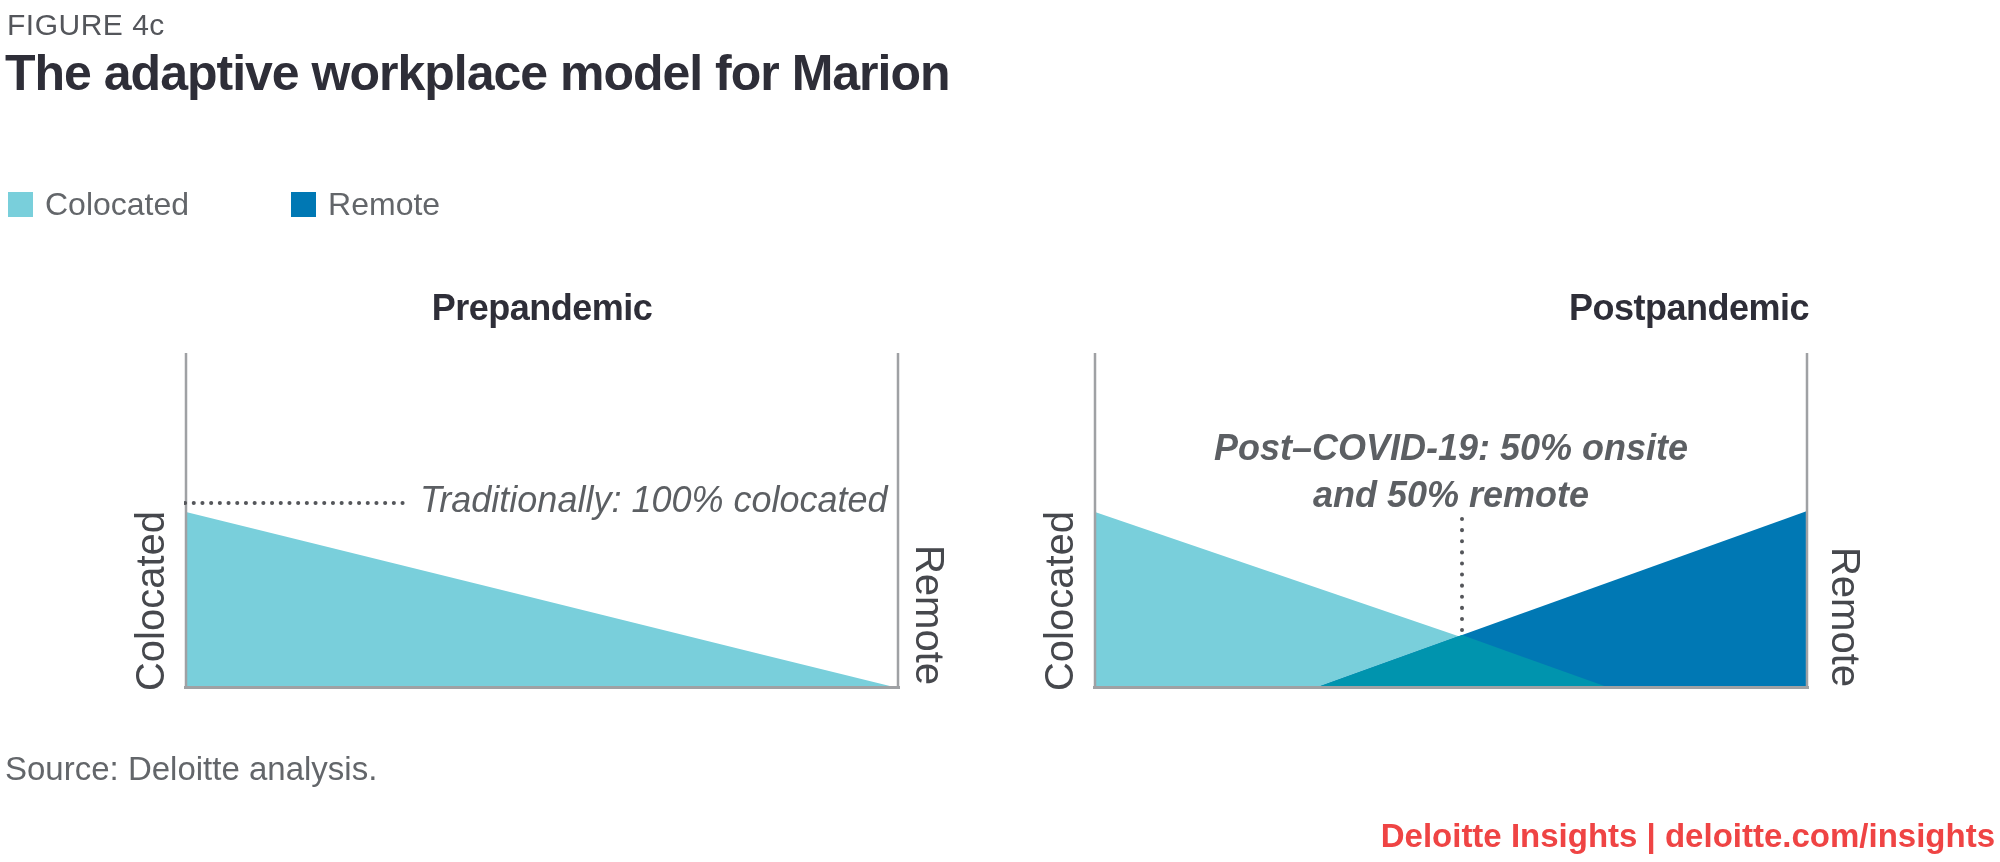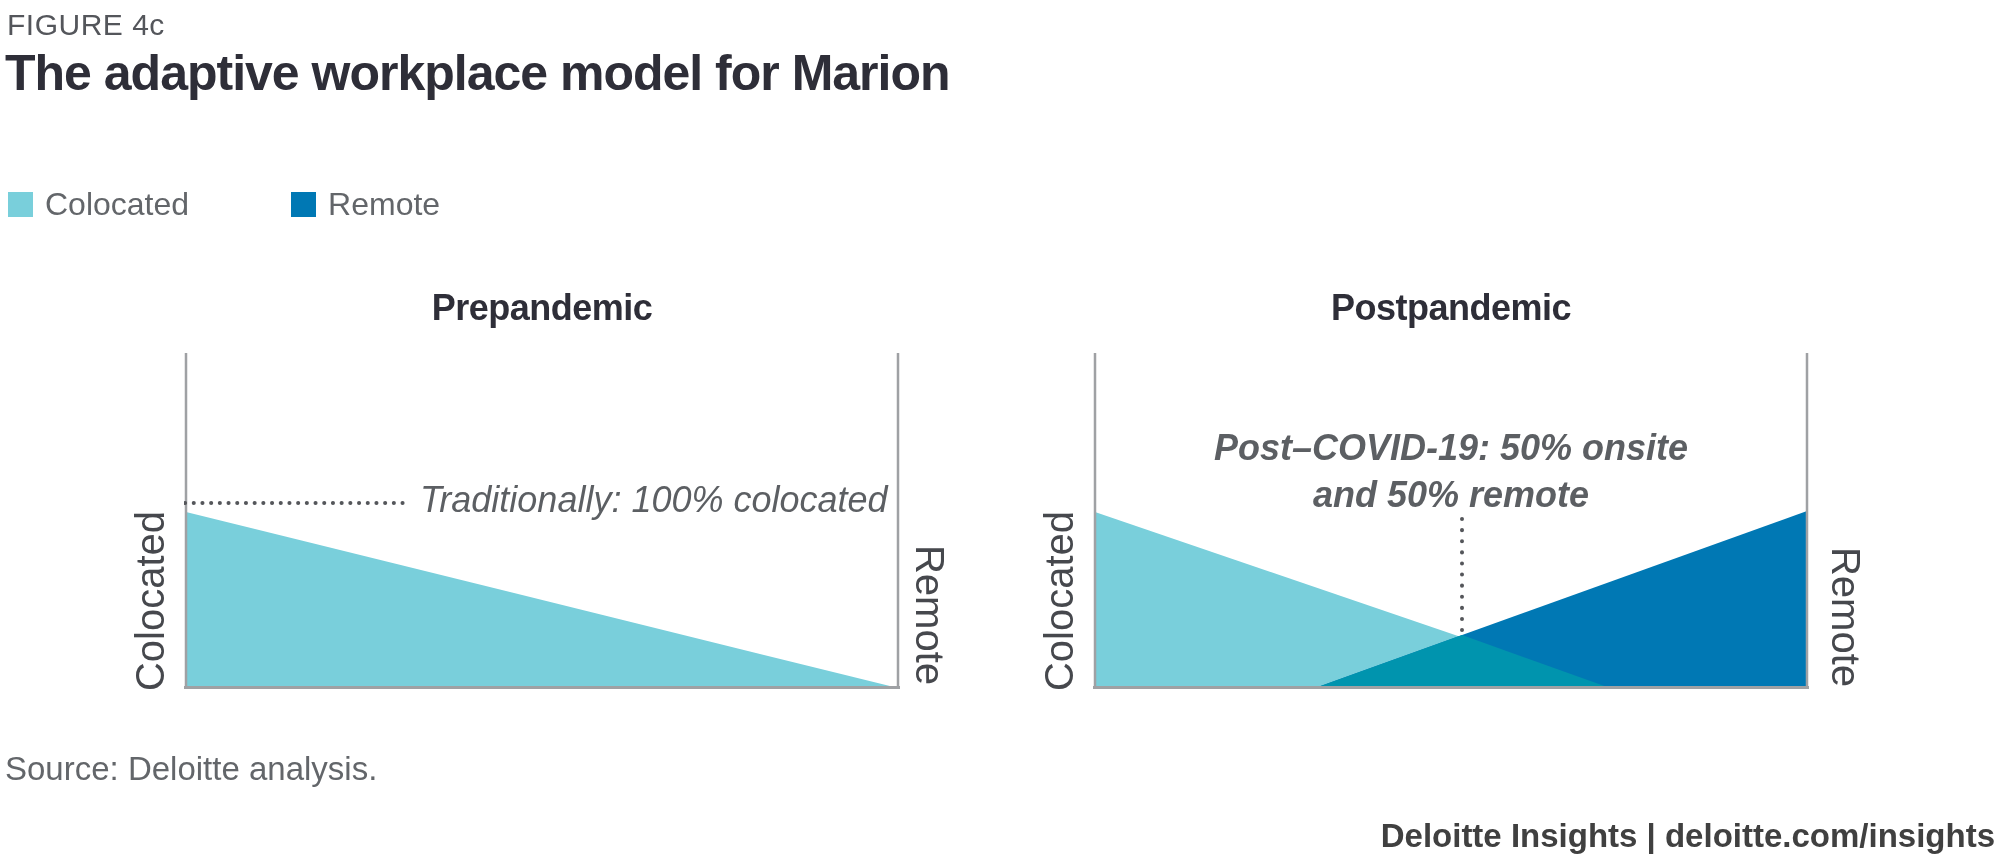--- a/index.html
+++ b/index.html
@@ -23,21 +23,21 @@
   .legend-item { display: flex; align-items: center; }
   .legend-item + .legend-item { margin-left: 102px; }
   .legend-swatch { width: 25px; height: 25px; display: block; }
   .legend-label { margin-left: 12px; font-size: 32px; color: #63666A; }
 
   .panel-title {
     top: 287px; width: 716px; text-align: center;
     font-size: 36px; font-weight: bold; color: #2E2E38; letter-spacing: -0.5px;
   }
   .panel-title.left  { left: 184px; }
-  .panel-title.right { left: 1093px; }
+  .panel-title.right { left: 1093px; text-align: right; }
 
   .chart-svg { top: 353px; width: 716px; height: 337px; }
   .chart-svg.left  { left: 184px; }
   .chart-svg.right { left: 1093px; }
 
   .axis-label {
     font-size: 40px; color: #46484D; white-space: nowrap;
     transform: translate(-50%, -50%) rotate(-90deg);
   }
   .axis-label.cw { transform: translate(-50%, -50%) rotate(90deg); }
@@ -46,21 +46,21 @@
     font-style: italic; font-size: 36px; color: #5C5F63; white-space: nowrap; text-align: center;
   }
   .annotation.centered {
     white-space: normal; text-align: center; line-height: 47px;
   }
 
   .source-note {
     left: 5px; top: 750px; font-size: 33px; color: #63666A;
   }
   .attribution {
-    right: 5px; top: 817px; font-size: 33px; font-weight: bold; color: #404040;
+    right: 5px; top: 817px; font-size: 33px; font-weight: bold; color: #ef4444;
   }
 </style>
 </head>
 <body>
 
 <div class="abs figure-label">FIGURE 4c</div>
 <h1 class="abs page-title">The adaptive workplace model for Marion</h1>
 
 <div class="abs legend">
   <div class="legend-item">

